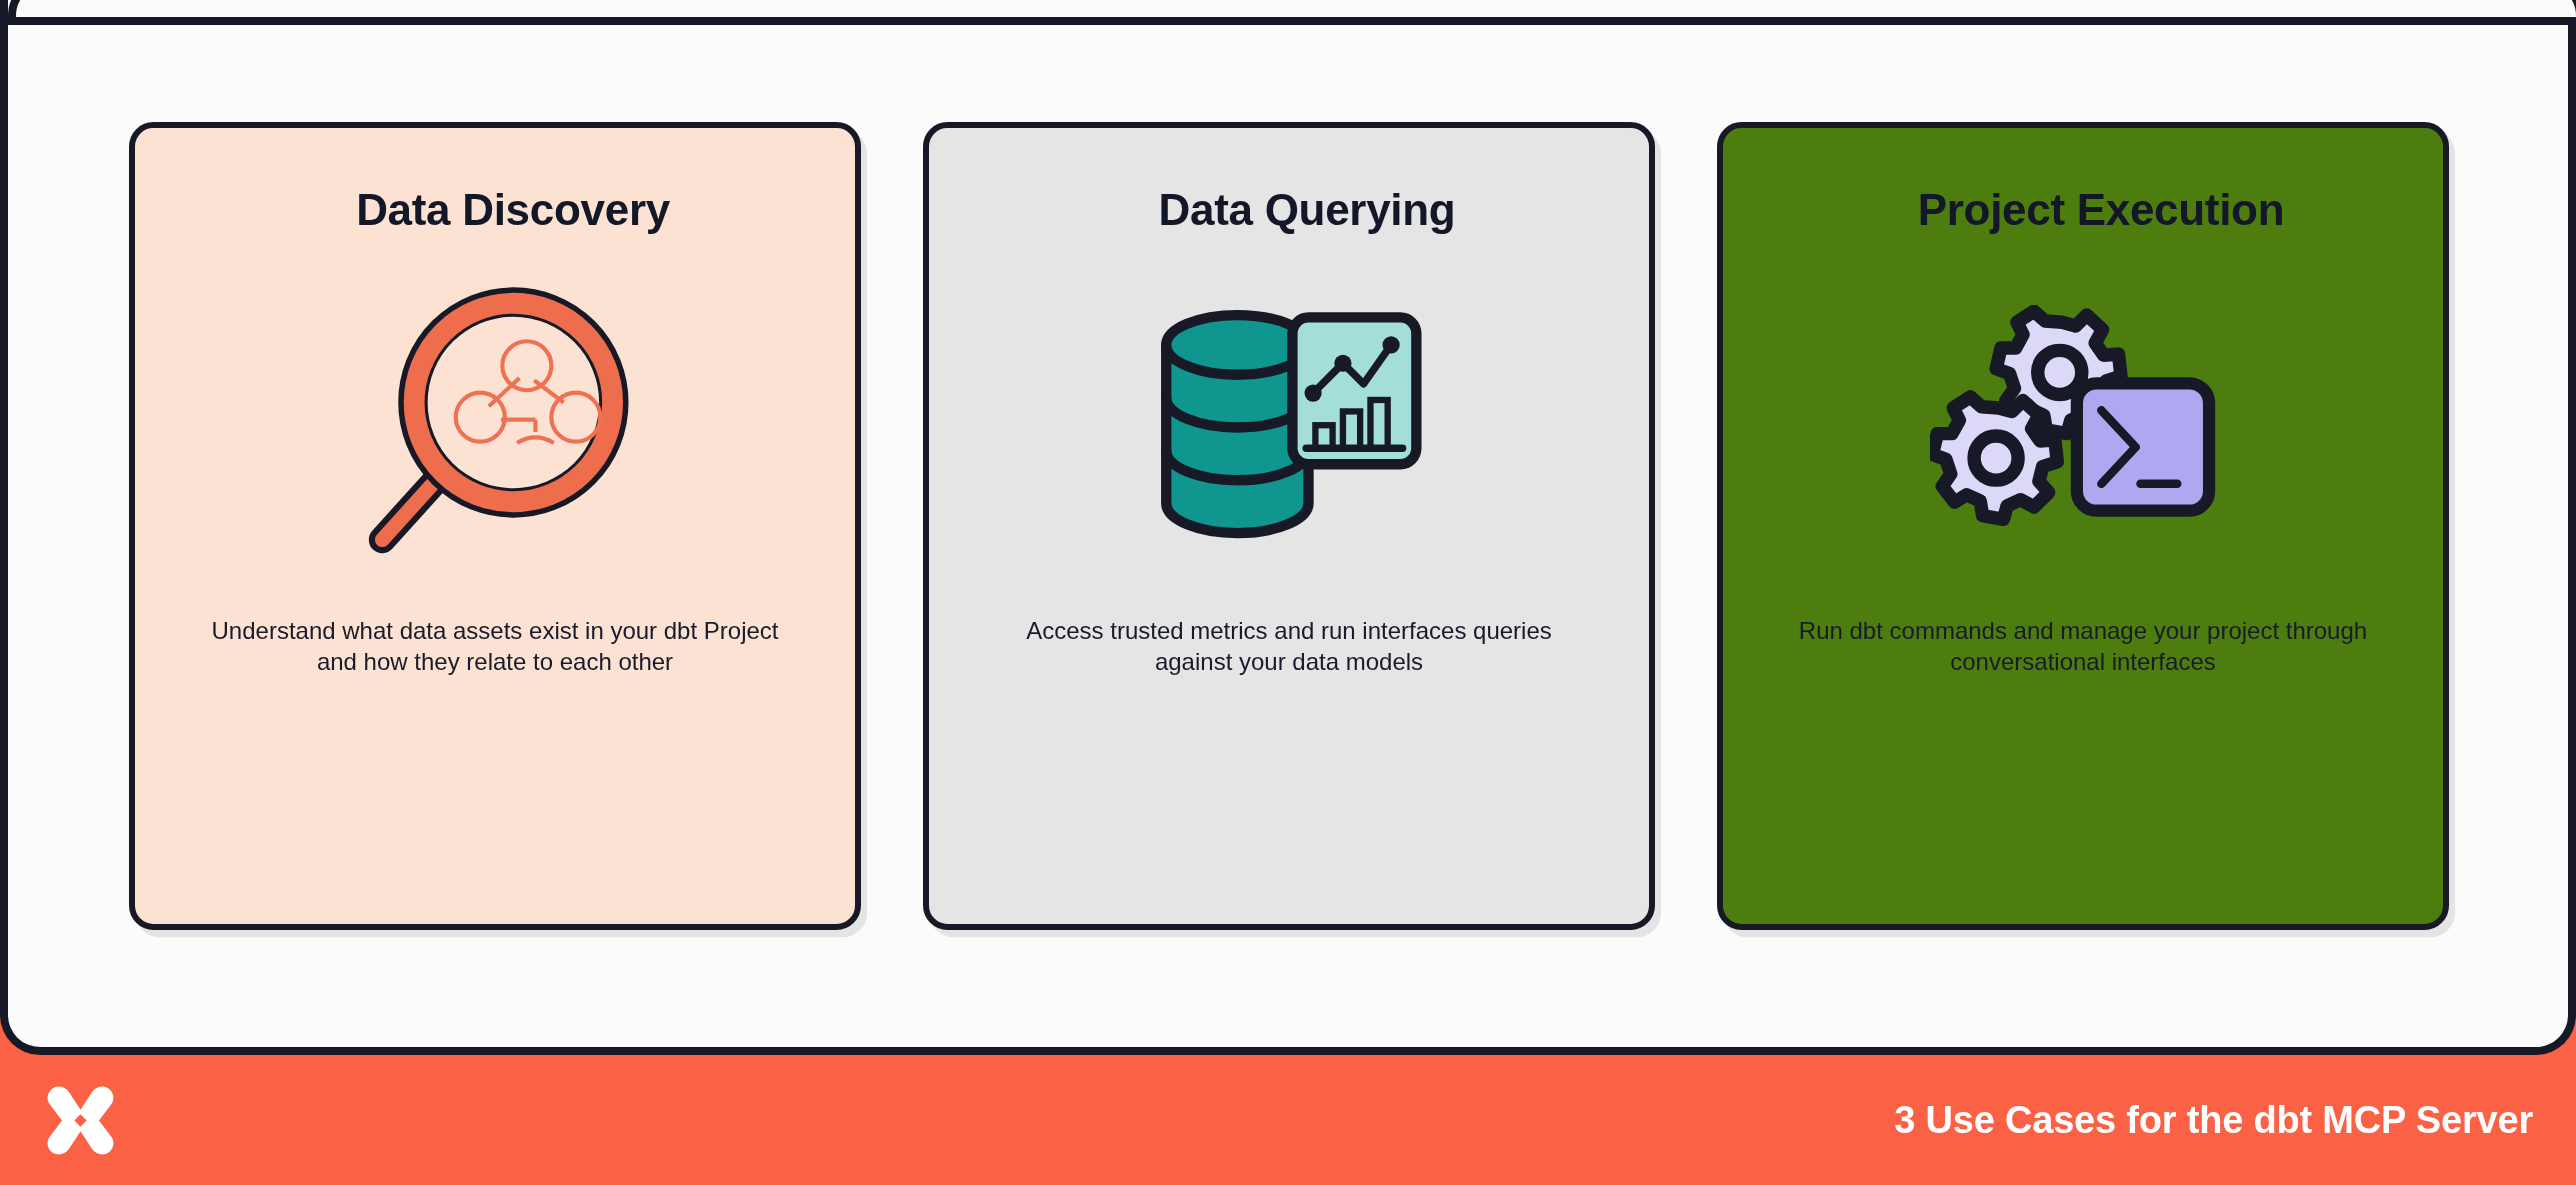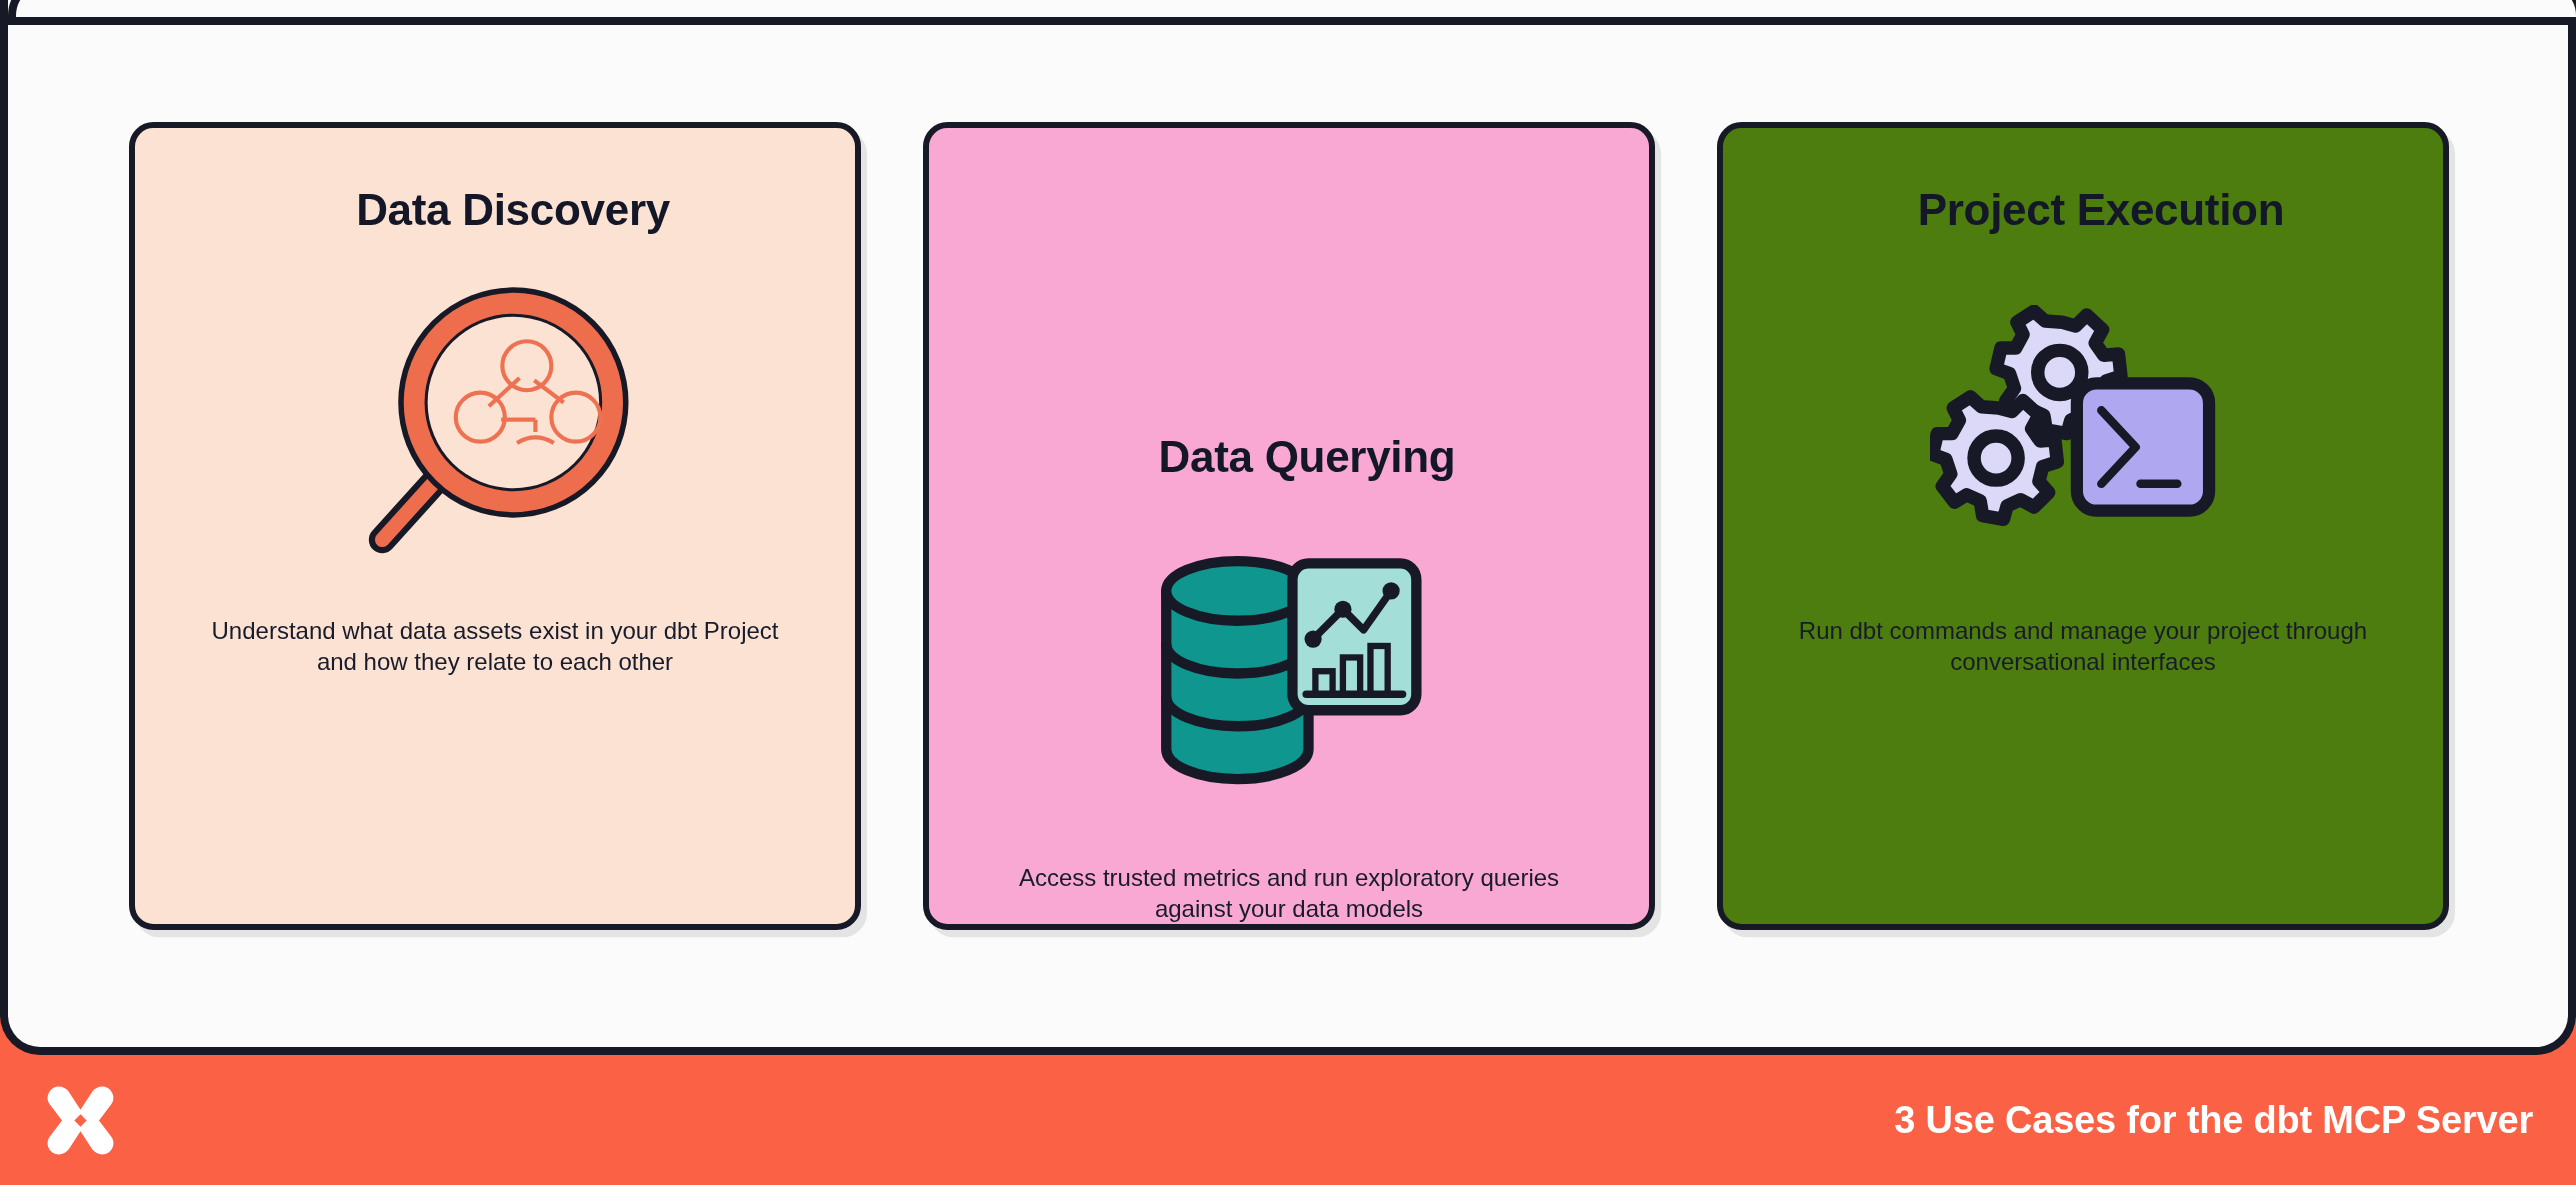--- a/index.html
+++ b/index.html
@@ -67,21 +67,21 @@
     height: 808px;
     box-sizing: border-box;
     border: 6.7px solid #171A26;
     border-radius: 24.5px;
     display: flex;
     flex-direction: column;
     align-items: center;
     box-shadow: 6.1px 7.3px 0 rgba(23,26,38,0.10);
   }
   .card-1 { background: #FCE2D3; }
-  .card-2 { background: #f9a8d4; justify-content: flex-end; }
+  .card-2 { background: #e5e5e5; }
   .card-3 { background: #4d7c0f; }
 
   .card-title {
     margin-top: 60px;
     font-size: 44px;
     font-weight: bold;
     color: #141727;
     letter-spacing: -0.3px;
     text-align: center;
     line-height: 1;
@@ -190,21 +190,21 @@
           <circle cx="172" cy="56" r="7.5" fill="#171A26"></circle>
           <circle cx="214" cy="40" r="7.5" fill="#171A26"></circle>
 
           <rect x="148" y="110" width="15" height="20" fill="none" stroke="#171A26" stroke-width="5.5"></rect>
           <rect x="172" y="98" width="15" height="32" fill="none" stroke="#171A26" stroke-width="5.5"></rect>
           <rect x="196" y="88" width="15" height="42" fill="none" stroke="#171A26" stroke-width="5.5"></rect>
           <line x1="140" y1="130" x2="224" y2="130" stroke="#171A26" stroke-width="6.5" stroke-linecap="round"></line>
         </svg>
       </div>
 
-      <div class="card-body">Access trusted metrics and run exploratory queries against your data models</div>
+      <div class="card-body">Access trusted metrics and run interfaces queries against your data models</div>
     </div>
 
     <div class="card card-3">
       <div class="card-title">Project Execution</div>
 
       <div class="icon-slot">
         <svg width="306" height="245" viewBox="0 0 250 200">
 
           <g transform="translate(108,58)">
             <path d="M0,-44 L11,-41 L20,-50 L33,-38 L27,-27 L34,-17 L46,-18 L48,0 L36,4 L33,16 L41,25 L29,37 L18,31 L7,36 L4,47 L-13,44 L-15,32 L-26,27 L-36,33 L-46,20 L-39,10 L-43,-2 L-54,-6 L-50,-23 L-38,-23 L-32,-34 L-37,-44 L-23,-53 L-14,-45 Z" fill="#DBD9F7" stroke="#171A26" stroke-width="11" stroke-linejoin="round"></path>

